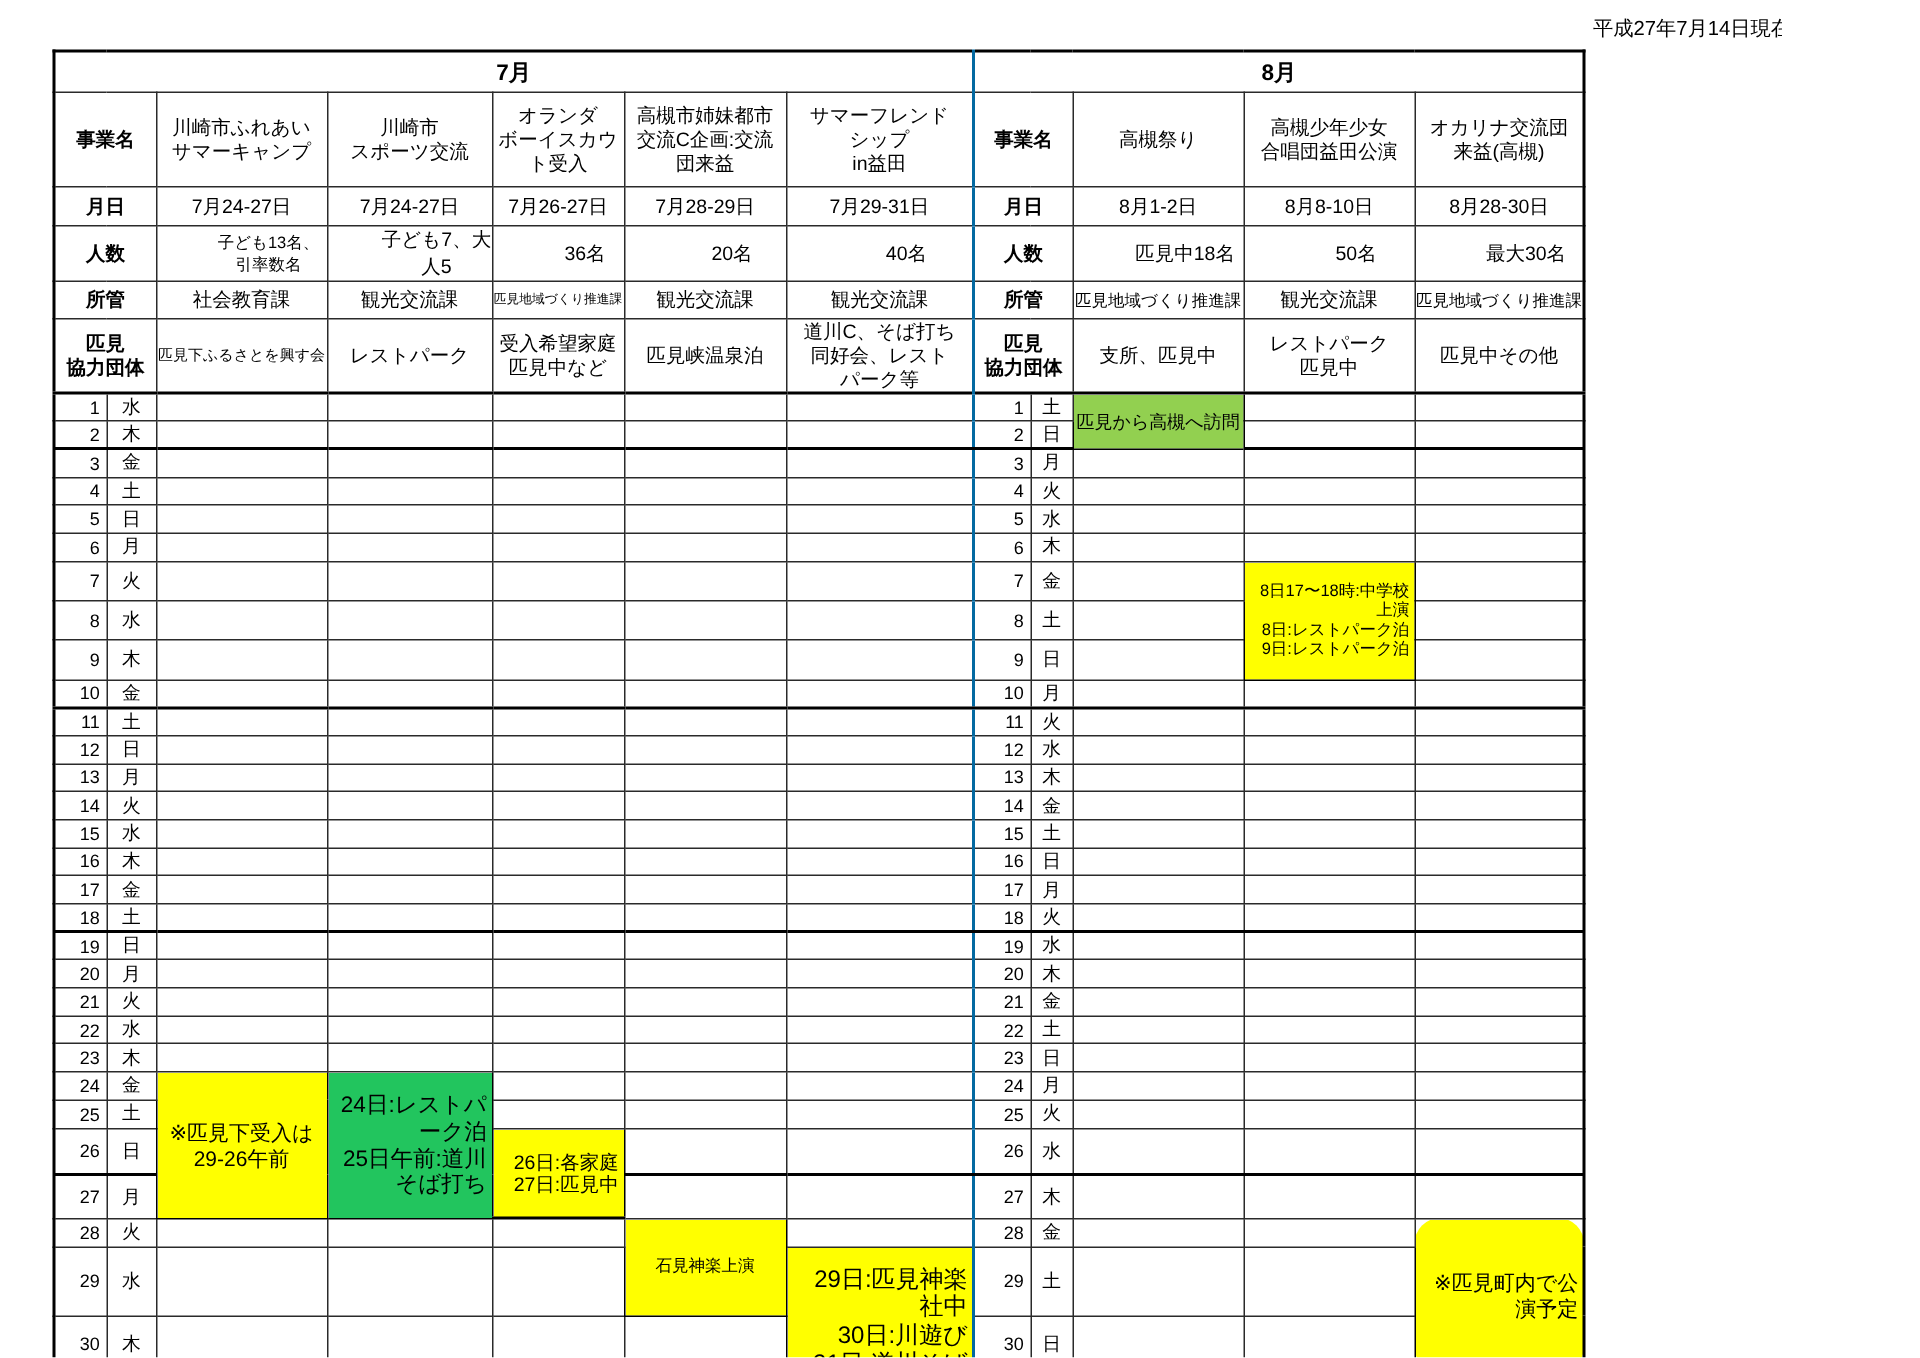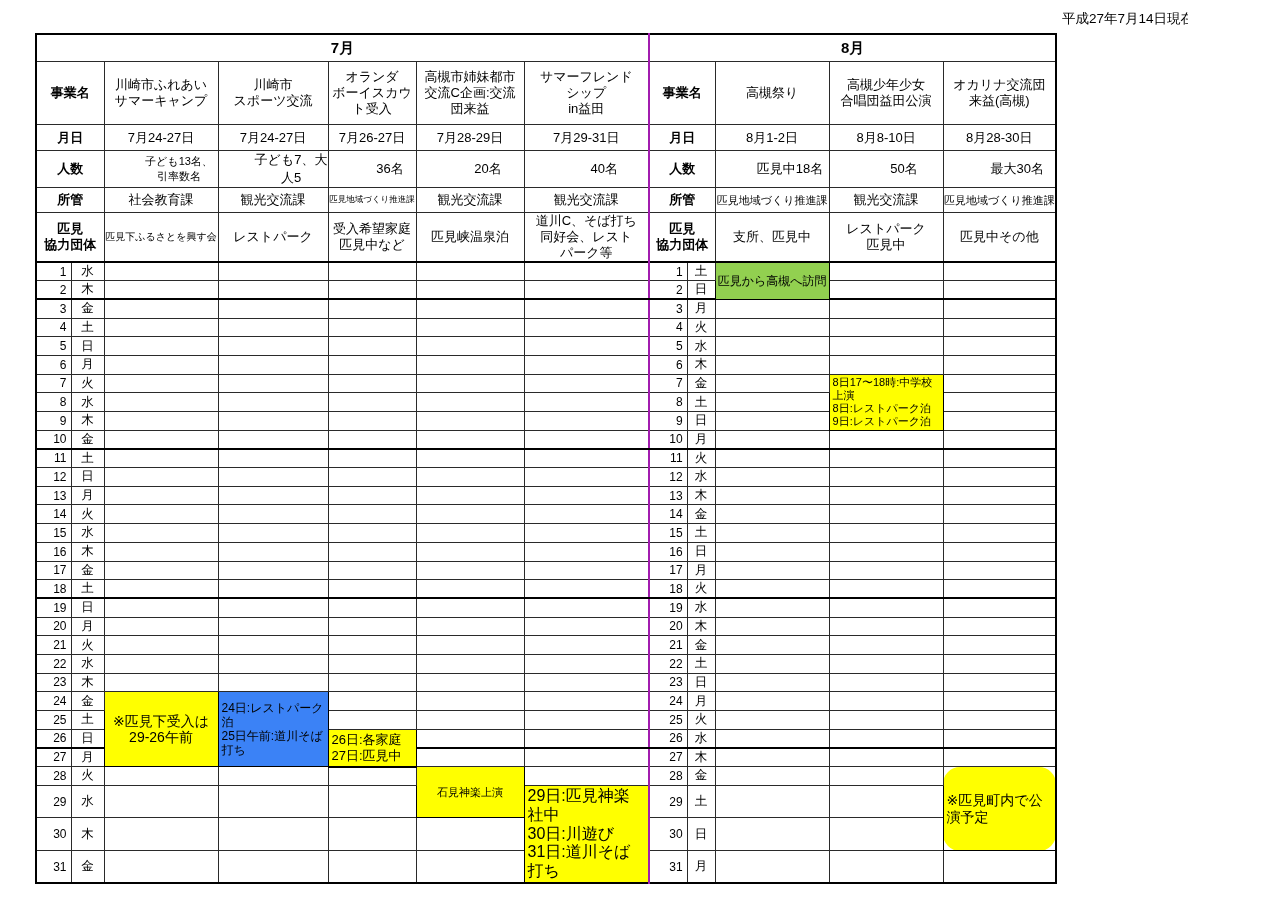--- a/index.html
+++ b/index.html
@@ -17,28 +17,28 @@
   .dept-row td,.dept-row th{height:24px;}
   .coop-row td,.coop-row th{height:48px;}
   .ev{font-size:13px;}
   .dt{font-size:13px;}
   .pp{font-size:13px;padding-left:36px;}
   .dp{font-size:13px;}
   .cp{font-size:13px;}
   .sm{font-size:11px;}
   .xs{font-size:10px;margin-left:36px;}
   .xxs{font-size:8.5px;}
-  .sec{border-left:2px solid #a21caf;}
+  .sec{border-left:2px solid #0369a1;}
   tr.first td{border-top:2px solid #000;}
   tr.wk td{border-bottom:2px solid #000;}
   tr.day-row{height:18.7px;}
   .dnum{font-size:12px;text-align:right;padding-right:4px;}
   .dow{font-size:12.5px;}
   .annot{white-space:pre-line;line-height:1.18;border:1.5px solid #000;margin-top:19px;}
-  .a-left{text-align:left;padding:1px 3px;}
+  .a-left{text-align:right;padding:13px 3px;}
   .a-center{text-align:center;padding:1px 2px;}
 </style>
 </head>
 <body>
 
 <div class="page">
   <div class="asof">平成27年7月14日現在</div>
 
   <table class="sched">
     <colgroup>
@@ -457,21 +457,21 @@
           <td class="dow">日</td>
           <td class="ec"></td>
           <td class="ec"></td>
           <td class="ec"></td>
         </tr>
         <tr class="day-row">
           <td class="dnum">24</td>
           <td class="dow">金</td>
           <td class="annot a-center" rowspan="4" style="font-size: 14px; background: rgb(255, 255, 0);">※匹見下受入は
 29-26午前</td>
-          <td class="annot a-left" rowspan="4" style="font-size: 12px; background: #3b82f6;">24日:レストパーク泊
+          <td class="annot a-left" rowspan="4" style="font-size: 15px; background: #22c55e;">24日:レストパーク泊
 25日午前:道川そば打ち</td>
           <td class="ec"></td>
           <td class="ec"></td>
           <td class="ec"></td>
           <td class="dnum sec">24</td>
           <td class="dow">月</td>
           <td class="ec"></td>
           <td class="ec"></td>
           <td class="ec"></td>
         </tr>

